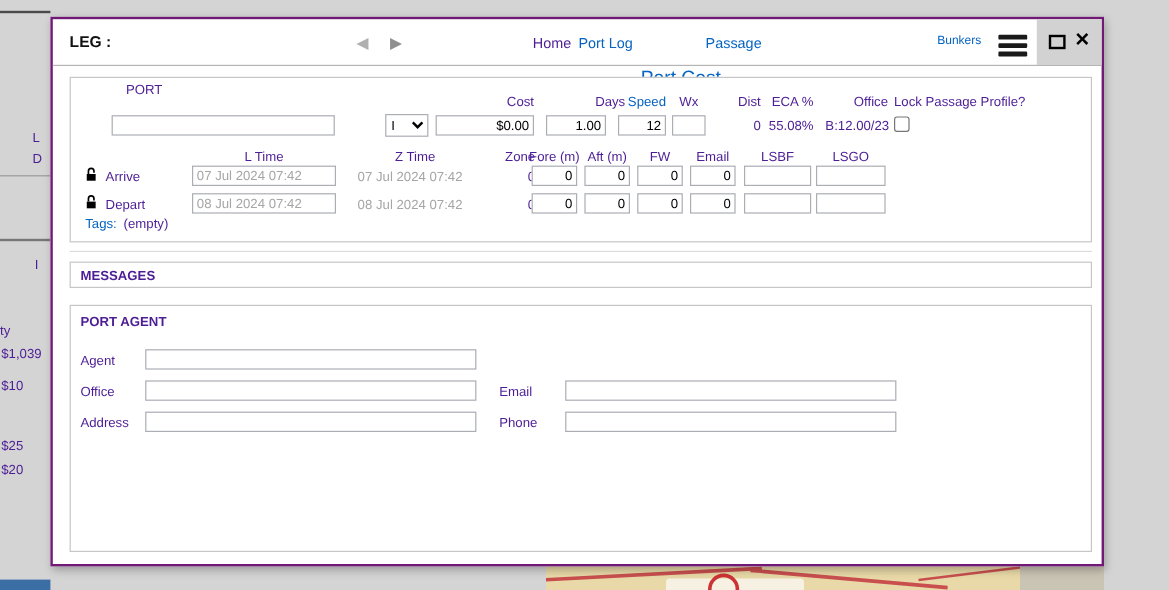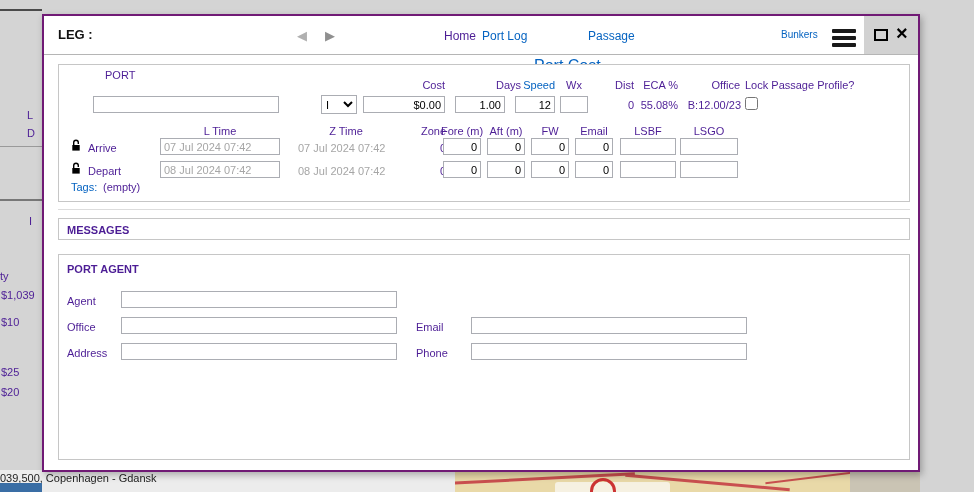--- a/index.html
+++ b/index.html
@@ -40,23 +40,20 @@
 
     <div class="abs lbl" style="left:27px;top:109px;">L</div>
     <div class="abs lbl" style="left:27px;top:127px;">D</div>
     <div class="abs lbl" style="left:29px;top:215px;">I</div>
     <div class="abs lbl" style="left:0;top:270px;">ty</div>
     <div class="abs lbl" style="left:1px;top:289px;">$1,039</div>
     <div class="abs lbl" style="left:1px;top:316px;">$10</div>
     <div class="abs lbl" style="left:1px;top:342px;margin-top:44px;">$20</div>
     <div class="abs lbl" style="left:1px;top:366px;">$25</div>
 
-    <div class="abs" style="left:0;top:470px;width:455px;height:22px;background:#ececec;">
-      <div class="abs lbl" style="left:0;top:2px;color:#222;">039,500, Copenhagen - Gdansk</div>
-    </div>
     <div class="abs" style="left:0;top:483px;width:42px;height:9px;background:#3a6ea5;"></div>
 
     <div class="abs" style="left:455px;top:470px;width:465px;height:22px;background:#e9d9a8;overflow:hidden;">
       <div class="abs" style="left:-5px;top:7px;width:185px;height:3px;background:#c94f4f;transform:rotate(-3deg);"></div>
       <div class="abs" style="left:170px;top:11px;width:165px;height:3px;background:#c94f4f;transform:rotate(5deg);"></div>
       <div class="abs" style="left:310px;top:5px;width:120px;height:2px;background:#c94f4f;transform:rotate(-7deg);"></div>
       <div class="abs" style="left:100px;top:12px;width:115px;height:12px;background:#f6f1e2;border-radius:3px;"></div>
       <div class="abs" style="left:135px;top:8px;width:26px;height:26px;border:3px solid #cc3333;border-radius:50%;"></div>
       <div class="abs" style="left:395px;top:0;width:70px;height:22px;background:#cac4b4;"></div>
     </div>

